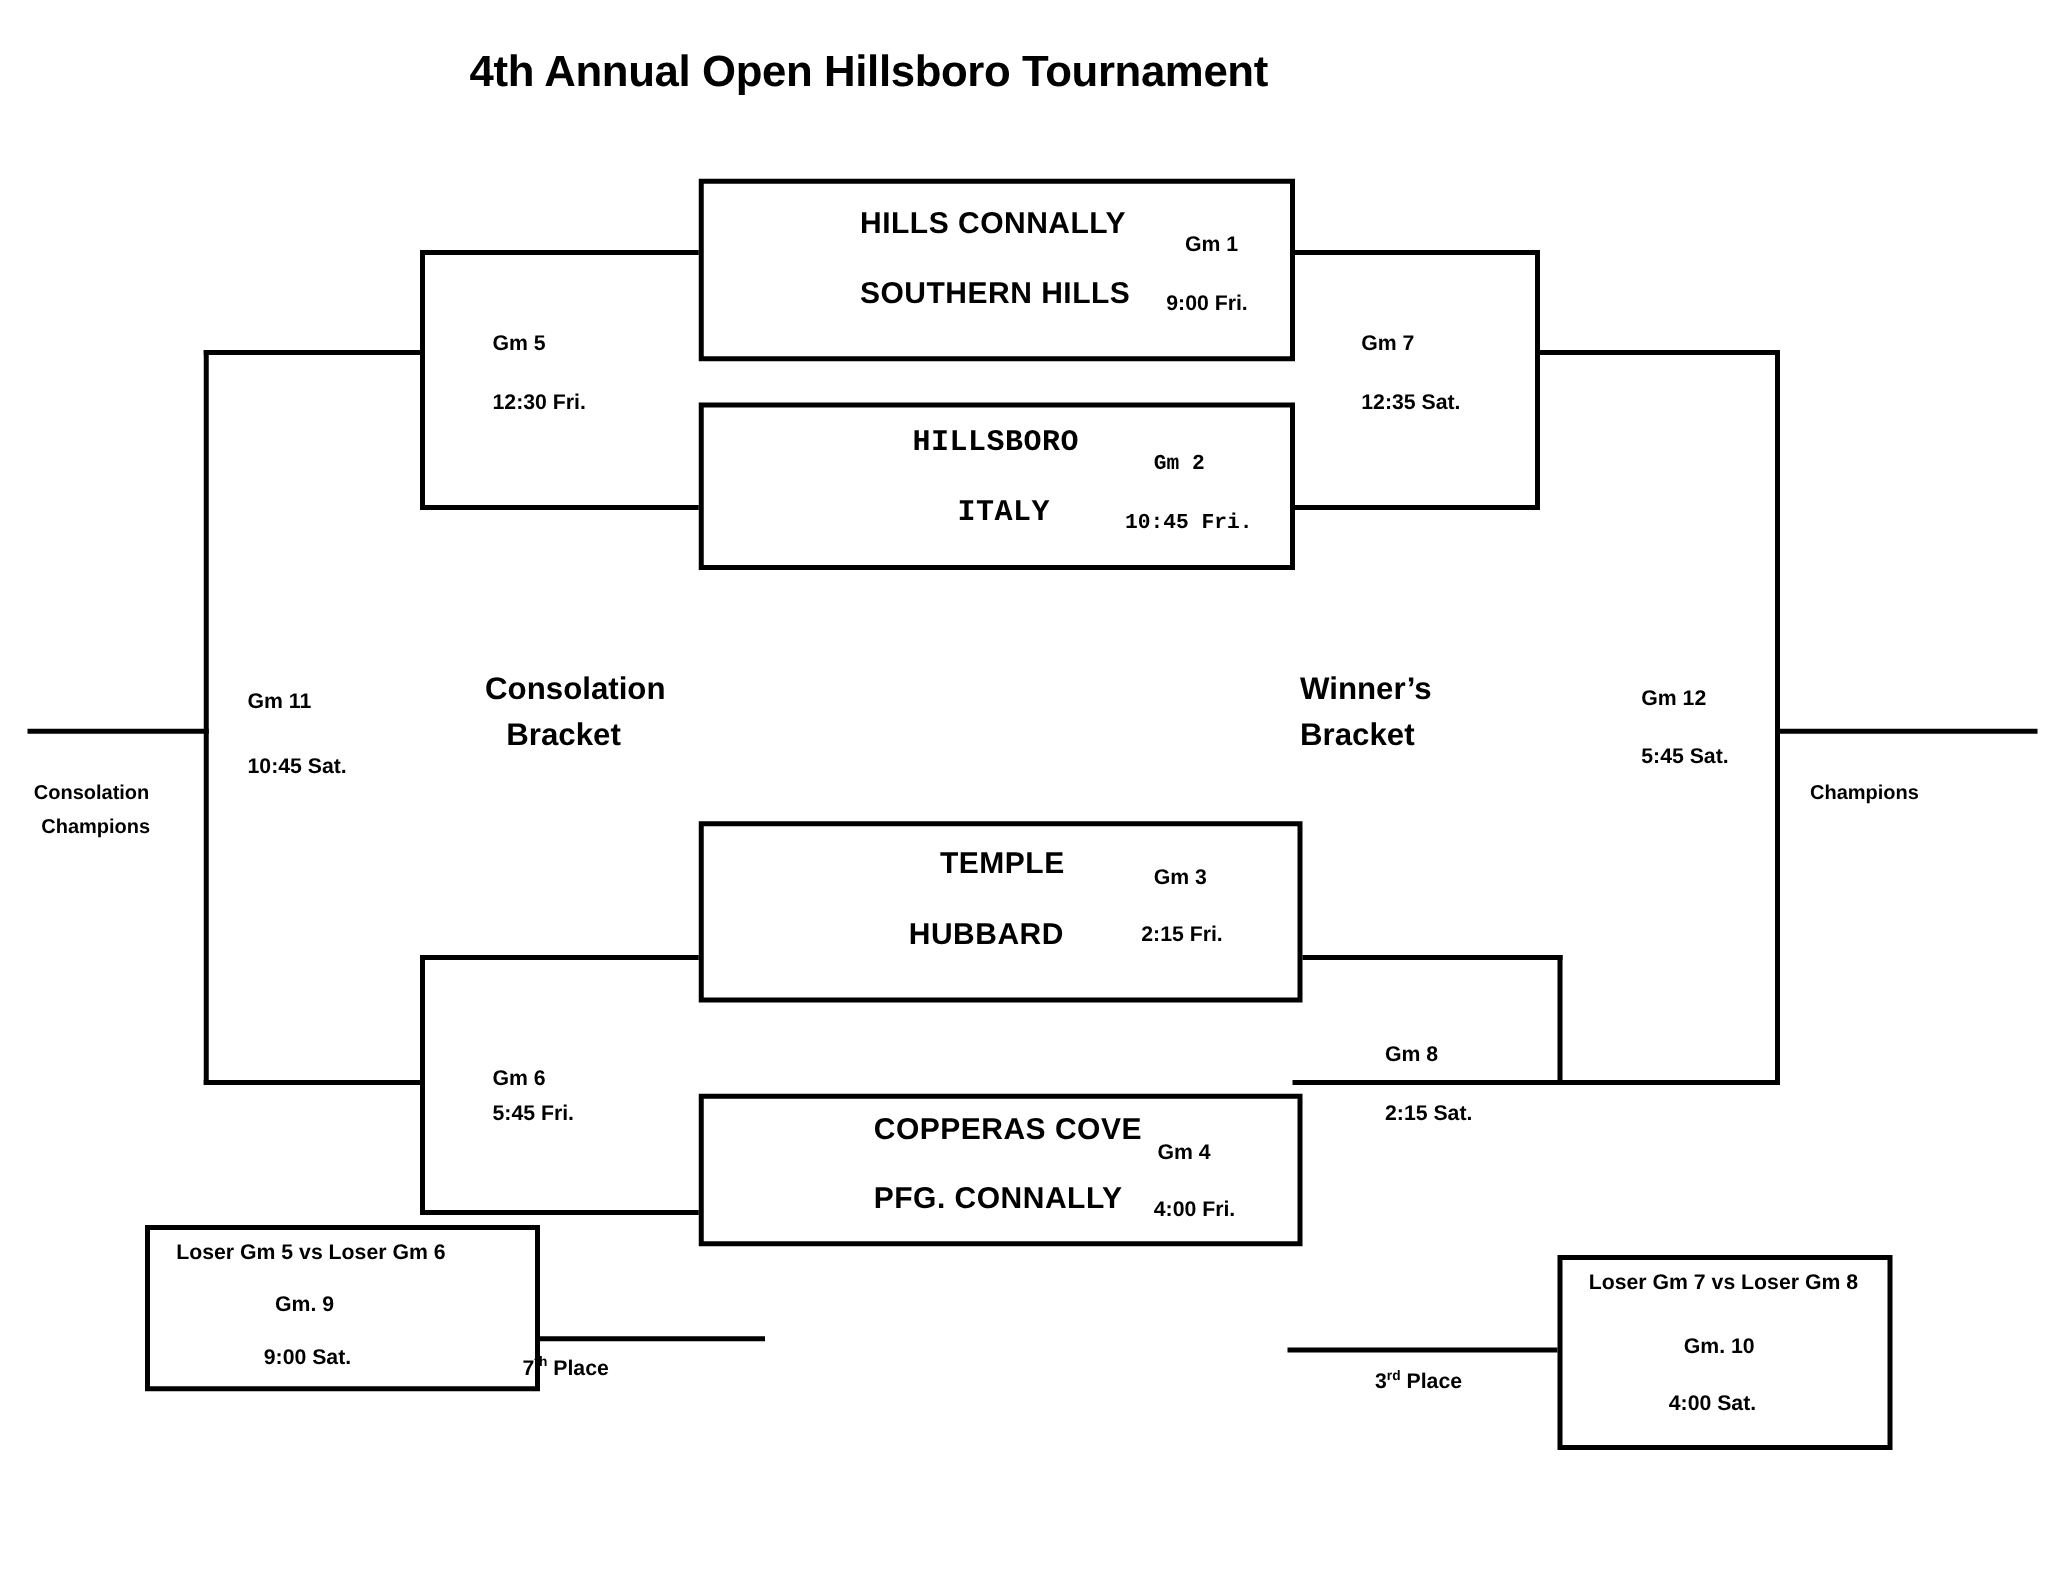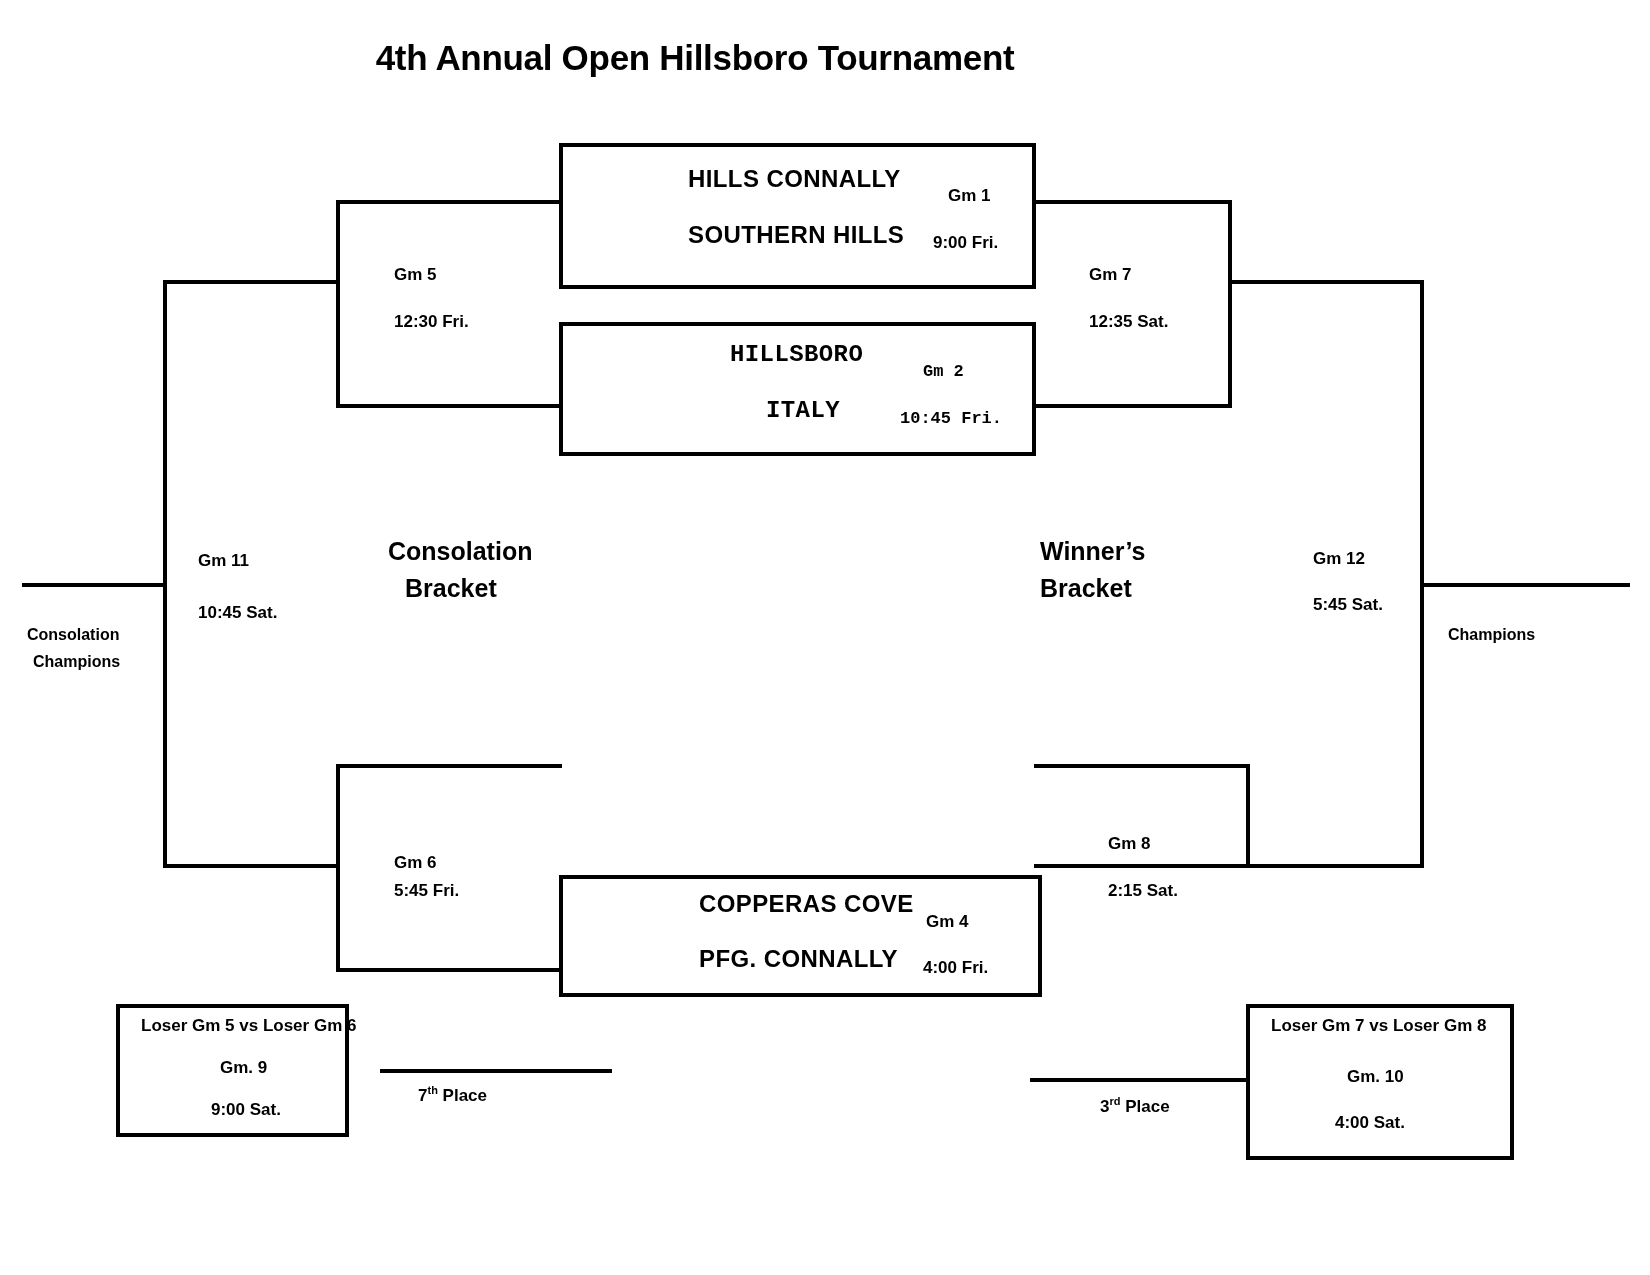--- a/index.html
+++ b/index.html
@@ -126,20 +126,26 @@
     <div class="lbl meta" style="left:370px; top:87px;">9:00 Fri.</div>
   </div>
 
   <div class="gamebox" style="left:559px; top:322px; width:477px; height:134px;font-family:Liberation Mono, monospace;">
     <div class="lbl team" style="left:167px; top:16px;">HILLSBORO</div>
     <div class="lbl team" style="left:203px; top:72px;">ITALY</div>
     <div class="lbl meta" style="left:360px; top:37px;">Gm 2</div>
     <div class="lbl meta" style="left:337px; top:84px;">10:45 Fri.</div>
   </div>
 
+  <div class="gamebox" style="left:559px; top:657px; width:483px; height:145px;">
+    <div class="lbl team" style="left:189px; top:17px;">TEMPLE</div>
+    <div class="lbl team" style="left:164px; top:74px;">HUBBARD</div>
+    <div class="lbl meta" style="left:360px; top:32px;">Gm 3</div>
+    <div class="lbl meta" style="left:350px; top:78px;">2:15 Fri.</div>
+  </div>
 
   <div class="gamebox" style="left:559px; top:875px; width:483px; height:122px;">
     <div class="lbl team" style="left:136px; top:12px;">COPPERAS COVE</div>
     <div class="lbl team" style="left:136px; top:67px;">PFG. CONNALLY</div>
     <div class="lbl meta" style="left:363px; top:34px;">Gm 4</div>
     <div class="lbl meta" style="left:360px; top:80px;">4:00 Fri.</div>
   </div>
 
   <div class="lbl meta" style="left:394px; top:266px;">Gm 5</div>
   <div class="lbl meta" style="left:394px; top:313px;">12:30  Fri.</div>
@@ -163,21 +169,21 @@
   <div class="lbl bracket-word" style="left:405px; top:575px;">Bracket</div>
 
   <div class="lbl bracket-word" style="left:1040px; top:538px;">Winner’s</div>
   <div class="lbl bracket-word" style="left:1040px; top:575px;">Bracket</div>
 
   <div class="lbl edge-word" style="left:27px; top:626px;">Consolation</div>
   <div class="lbl edge-word" style="left:33px; top:653px;">Champions</div>
 
   <div class="lbl edge-word" style="left:1448px; top:626px;">Champions</div>
 
-  <div class="gamebox" style="left:116px; top:1004px; width:233px; height:133px;">
+  <div class="gamebox" style="left:116px; top:980px; width:316px; height:133px;">
     <div class="lbl boxtext" style="left:21px; top:9px;">Loser Gm 5 vs Loser Gm 6</div>
     <div class="lbl boxtext" style="left:100px; top:51px;">Gm. 9</div>
     <div class="lbl boxtext" style="left:91px; top:93px;">9:00 Sat.</div>
   </div>
 
   <div class="gamebox" style="left:1246px; top:1004px; width:268px; height:156px;">
     <div class="lbl boxtext" style="left:21px; top:9px;">Loser Gm 7 vs Loser Gm 8</div>
     <div class="lbl boxtext" style="left:97px; top:60px;">Gm. 10</div>
     <div class="lbl boxtext" style="left:85px; top:106px;text-align:center;">4:00 Sat.</div>
   </div>

